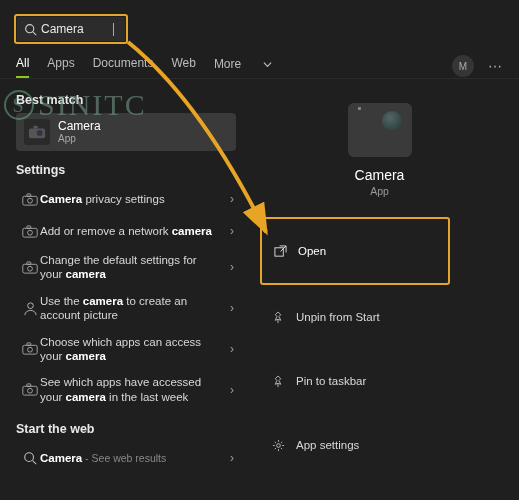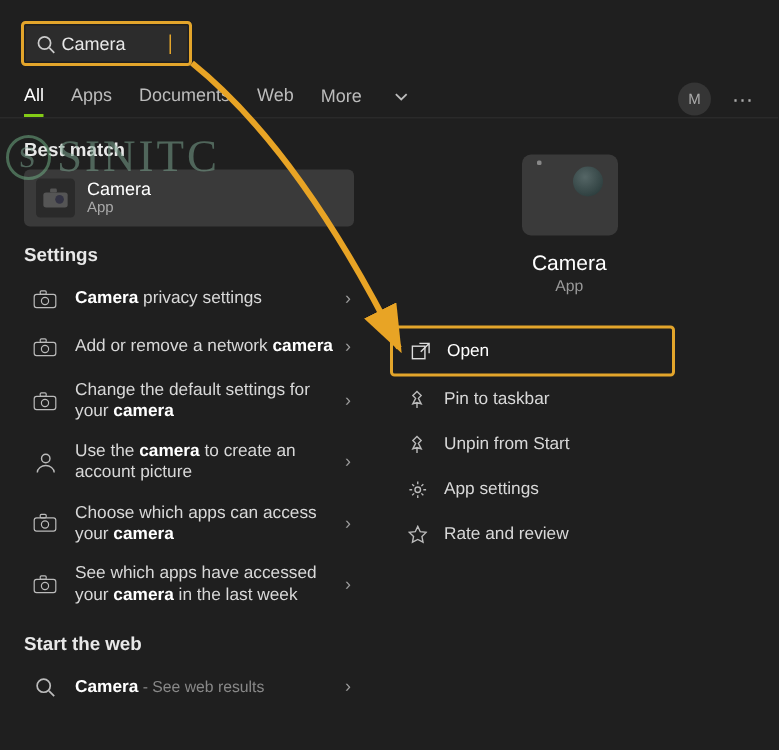--- a/index.html
+++ b/index.html
@@ -110,21 +110,20 @@
     width: 26px; height: 26px; border-radius: 3px;
     background: #2a2a2a;
     display:flex; align-items:center; justify-content:center;
   }
   .best .txt { line-height: 1.1; }
   .best .txt .t1 { font-size: 12px; color:#fff; }
   .best .txt .t2 { font-size: 10px; color:#a9a9a9; }
   .row {
     display: flex;
     align-items: center;
-    gap: 10px;
     padding: 6px 4px 6px 4px;
     width: 224px;
     color: #d8d8d8;
     font-size: 11.5px;
     line-height: 1.25;
     position: relative;
   }
   .row .ricon {
     width: 20px; height: 20px; flex: none;
     display:flex; align-items:center; justify-content:center;
@@ -152,21 +151,21 @@
     position:absolute; top:8px; right:10px;
     width: 20px; height:20px; border-radius:50%;
     background: radial-gradient(circle at 40% 35%, #566, #233);
   }
   .flash { position:absolute; top:4px; left:10px; width:3px; height:3px; background:#888; border-radius:1px;}
   .appname { font-size:14px; color:#fff; }
   .apptype { font-size:10.5px; color:#9a9a9a; margin-top:2px;}
   .actions { margin-top: 20px; width: 190px; }
   .action {
     display:flex; align-items:center; gap:10px;
-    padding:7px 10px; font-size:11.5px; color:#d8d8d8;
+    padding:24px 10px; font-size:11.5px; color:#d8d8d8;
   }
   .action .aicon { width:16px; height:16px; display:flex; align-items:center; justify-content:center; color:#c0c0c0;}
   .action.boxed {
     border: 2px solid #e3a52b;
     border-radius: 3px;
     color:#fff;
     font-weight:500;
   }
   
   .wm {
@@ -334,29 +333,29 @@
             </svg>
           </span>
         <span>Open</span>
       </div>
       <div class="action">
         <span class="aicon">
             <svg width="12" height="13" viewBox="0 0 12 14">
               <path d="M6 1l3 3-2 2 2 4-3-1-3 1 2-4-2-2z M6 9v4" stroke="#bbb" fill="none"></path>
             </svg>
           </span>
-        <span>Pin to taskbar</span>
+        <span>Unpin from Start</span>
       </div>
       <div class="action">
         <span class="aicon">
             <svg width="12" height="13" viewBox="0 0 12 14">
               <path d="M6 1l3 3-2 2 2 4-3-1-3 1 2-4-2-2z M6 9v4" stroke="#bbb" fill="none"></path>
             </svg>
           </span>
-        <span>Unpin from Start</span>
+        <span>Pin to taskbar</span>
       </div>
       <div class="action">
         <span class="aicon">
             <svg width="13" height="13" viewBox="0 0 14 14">
               <circle cx="7" cy="7" r="2" stroke="#bbb" fill="none"></circle>
               <path d="M7 1v2M7 11v2M1 7h2M11 7h2M3 3l1.4 1.4M9.6 9.6L11 11M11 3L9.6 4.4M4.4 9.6L3 11" stroke="#bbb"></path>
             </svg>
           </span>
         <span>App settings</span>
       </div>

